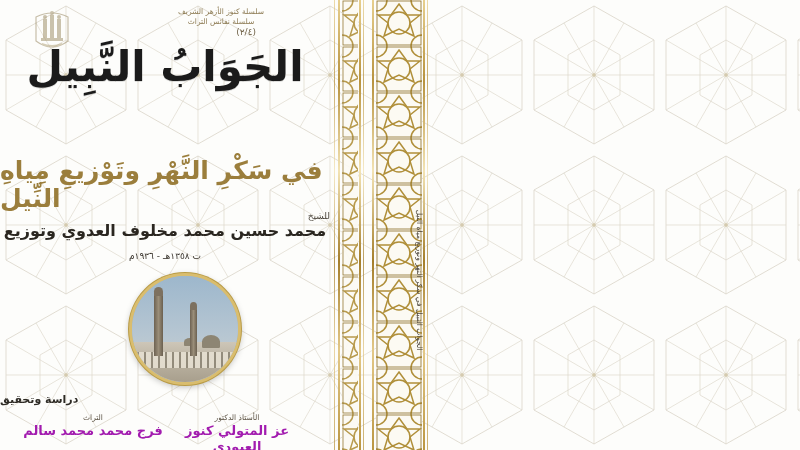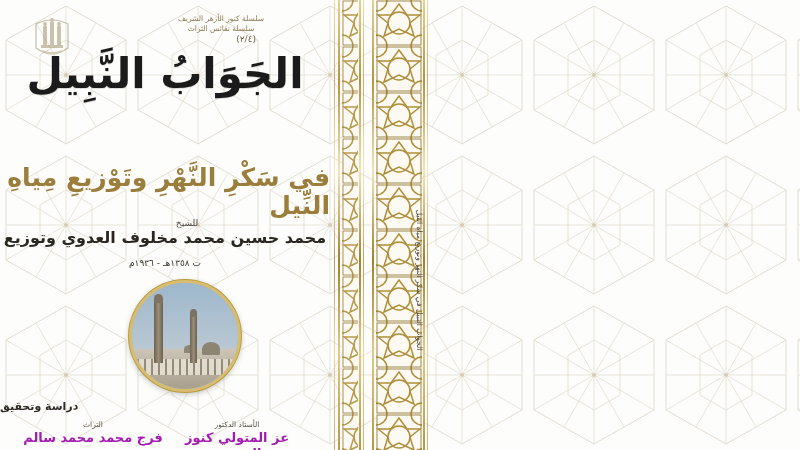--- a/index.html
+++ b/index.html
@@ -13,21 +13,21 @@
     overflow:hidden;
   }
 
   
   .geo{
     position:absolute;inset:0;
     pointer-events:none;
   }
 
   
-  .panel{position:absolute;top:12px;height:368px;}
+  .panel{position:absolute;top:5px;height:368px;}
   #back-cover{left:0;width:330px;}
   #front-cover{left:468px;width:332px;}
 
   
   #spine{
     position:absolute;top:0;left:330px;width:138px;height:450px;
   }
   .gold-rule{
     position:absolute;top:0;height:450px;width:2px;
     background:linear-gradient(180deg,#e7cf8e,#b8933f 18%,#f3e3b4 38%,#a57f2c 58%,#e3c887 78%,#bb9742);
@@ -52,32 +52,32 @@
   #main-title{
     position:absolute;left:0;right:0;top:40px;
     text-align:center;direction:rtl;
     color:#1b1b1b;
     font-size:42px;line-height:1.05;font-weight:700;
     letter-spacing:-1px;
     text-shadow:0 1px 0 rgba(0,0,0,.12);
   }
   #sub-title{
     position:absolute;left:0;right:0;top:152px;
-    text-align:right;direction:rtl;
+    text-align:left;direction:rtl;
     color:#9b7e3c;
     font-size:25px;line-height:1.1;font-weight:700;
   }
   #long-subtitle{
     position:absolute;left:30px;right:30px;top:190px;
     text-align:center;direction:rtl;
     color:#3c3730;font-size:11px;line-height:1.25;
   }
   #by-label{
     position:absolute;left:0;right:0;top:206px;
-    text-align:center;direction:rtl;color:#4a443b;font-size:9px;margin-left:44px;
+    direction:rtl;color:#4a443b;font-size:9px;margin-left:44px;
   }
   #author-name{
     position:absolute;left:0;right:0;top:216px;
     text-align:center;direction:rtl;
     color:#2a2620;font-size:16px;font-weight:700;line-height:1.2;
   }
   #author-dates{
     position:absolute;left:0;right:0;top:236px;
     text-align:center;direction:rtl;color:#3b362f;font-size:9px;margin-top:10px;
   }

